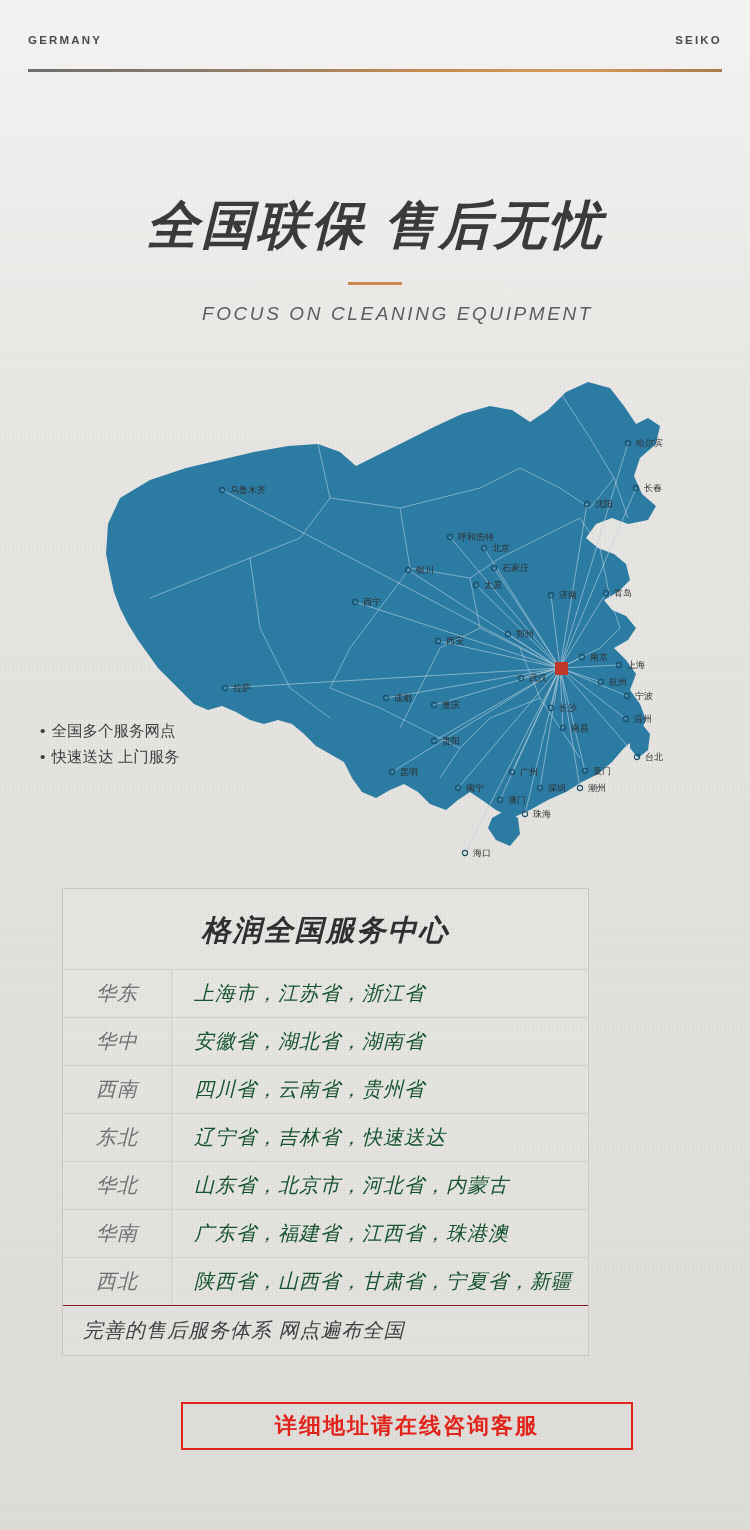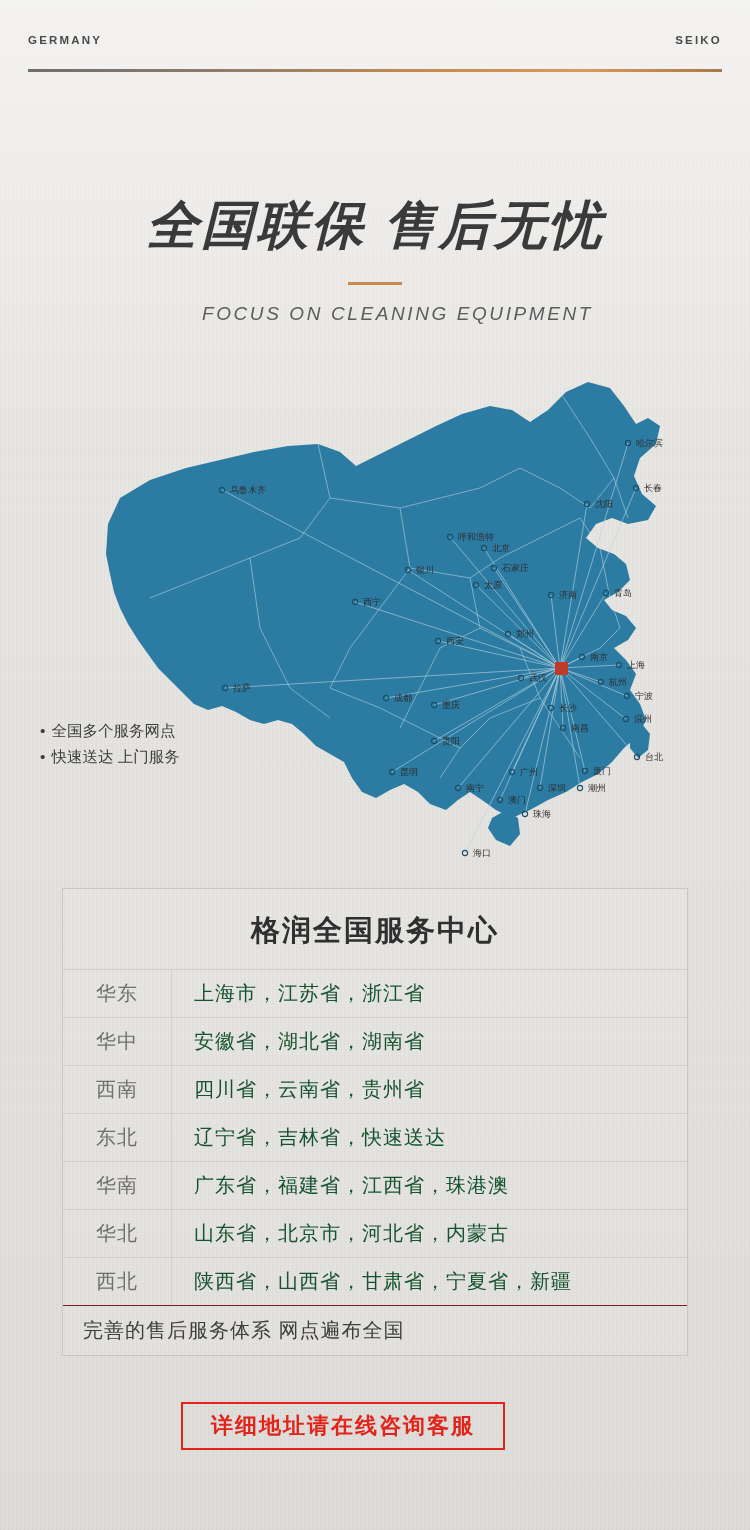--- a/index.html
+++ b/index.html
@@ -83,23 +83,24 @@
     color: #3d3d3d;
     line-height: 26px;
   }
   .bullets div { white-space: nowrap; }
   .bullets .dot { color: #3d3d3d; margin-right: 6px; }
 
   
   .service-box {
     position: absolute;
     top: 888px; left: 62px;
-    width: 626px;
+    width: 527px;
     border: 1px solid #c9c7c4;
     background: rgba(255,255,255,0.10);
+    font-style: italic;
   }
   .service-title {
     text-align: center;
     font-size: 29px;
     font-weight: bold;
     color: #2f2f2f;
     letter-spacing: 2px;
     padding: 22px 0 18px 0;
   }
   .svc-row {
@@ -137,21 +138,21 @@
     padding-left: 20px;
     font-size: 20px;
     color: #3f3f3f;
     letter-spacing: 1px;
   }
 
   
   .cta {
     position: absolute;
     left: 181px; top: 1402px;
-    width: 324px; height: 48px;
+    width: 452px; height: 48px;
     border: 2px solid #e2231a;
     color: #e2231a;
     font-size: 22px;
     font-weight: bold;
     letter-spacing: 2px;
     display: flex;
     align-items: center;
     justify-content: center;
     background: transparent;
     cursor: pointer;
@@ -362,30 +363,30 @@
     <div class="svc-region">西南</div>
     <div class="svc-sep"></div>
     <div class="svc-areas">四川省，云南省，贵州省</div>
   </div>
   <div class="svc-row">
     <div class="svc-region">东北</div>
     <div class="svc-sep"></div>
     <div class="svc-areas">辽宁省，吉林省，快速送达</div>
   </div>
   <div class="svc-row">
+    <div class="svc-region">华北</div>
+    <div class="svc-sep"></div>
+    <div class="svc-areas">山东省，北京市，河北省，内蒙古</div>
+  </div>
+  <div class="svc-row">
     <div class="svc-region">华南</div>
     <div class="svc-sep"></div>
     <div class="svc-areas">广东省，福建省，江西省，珠港澳</div>
   </div>
   <div class="svc-row">
-    <div class="svc-region">华北</div>
-    <div class="svc-sep"></div>
-    <div class="svc-areas">山东省，北京市，河北省，内蒙古</div>
-  </div>
-  <div class="svc-row">
     <div class="svc-region">西北</div>
     <div class="svc-sep"></div>
     <div class="svc-areas">陕西省，山西省，甘肃省，宁夏省，新疆</div>
   </div>
 
   <div class="svc-footer">完善的售后服务体系 网点遍布全国</div>
 </div>
 
 <button class="cta">详细地址请在线咨询客服</button>
 

